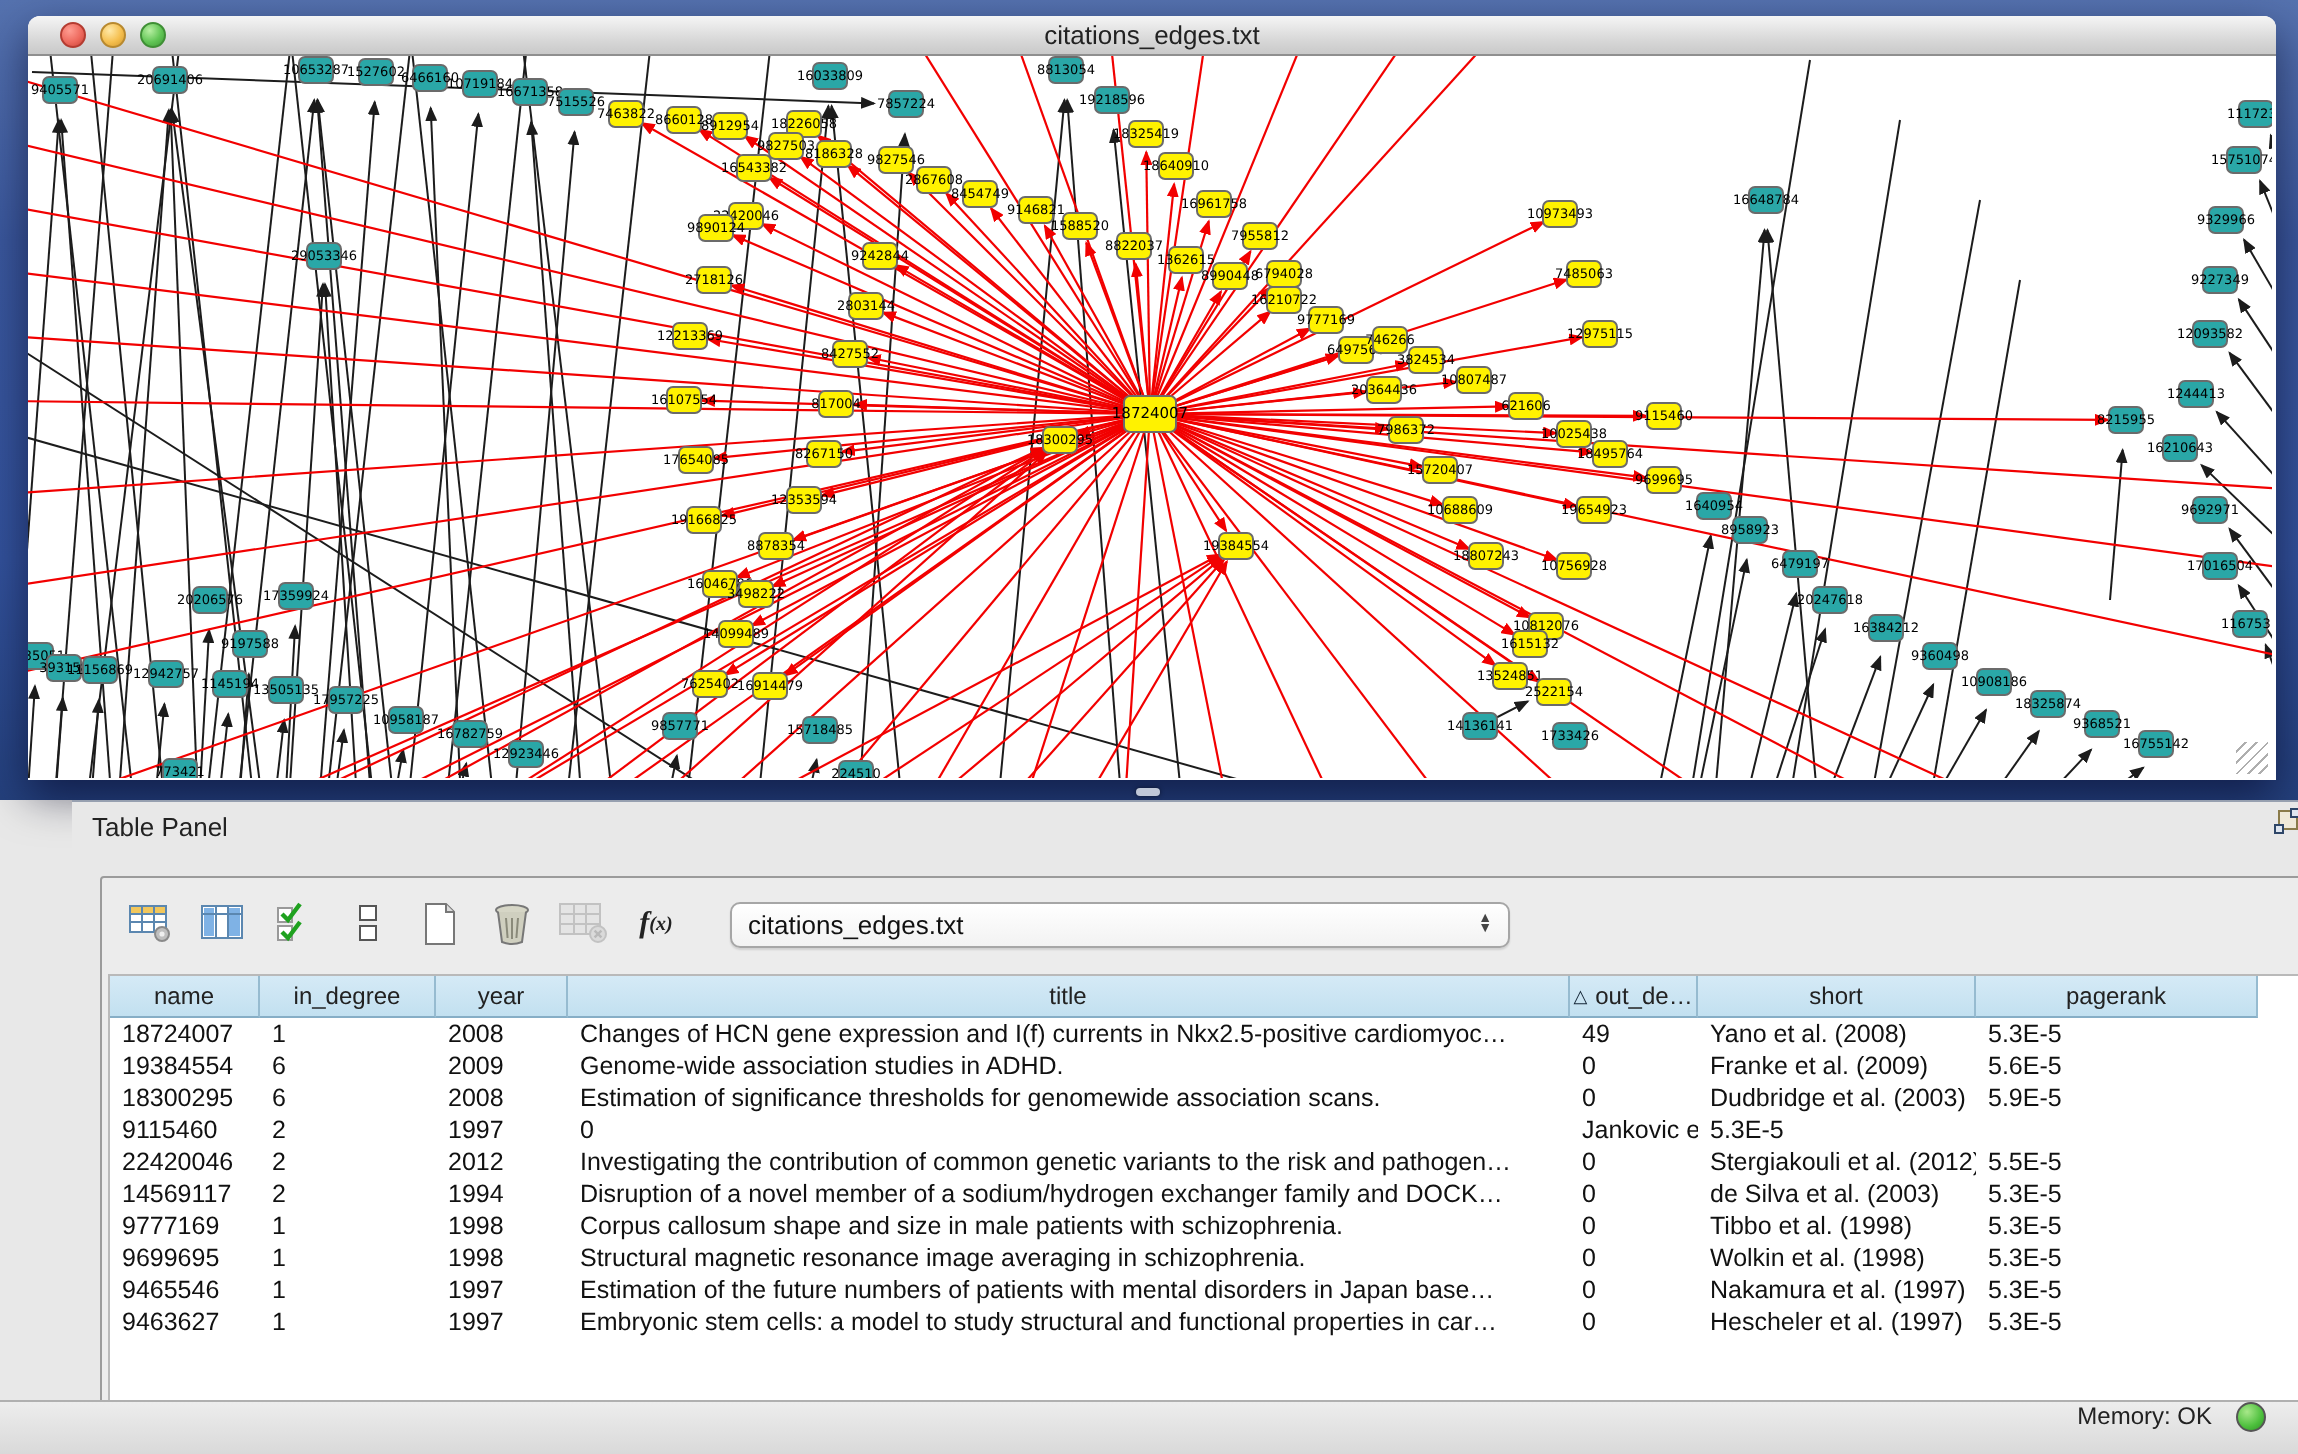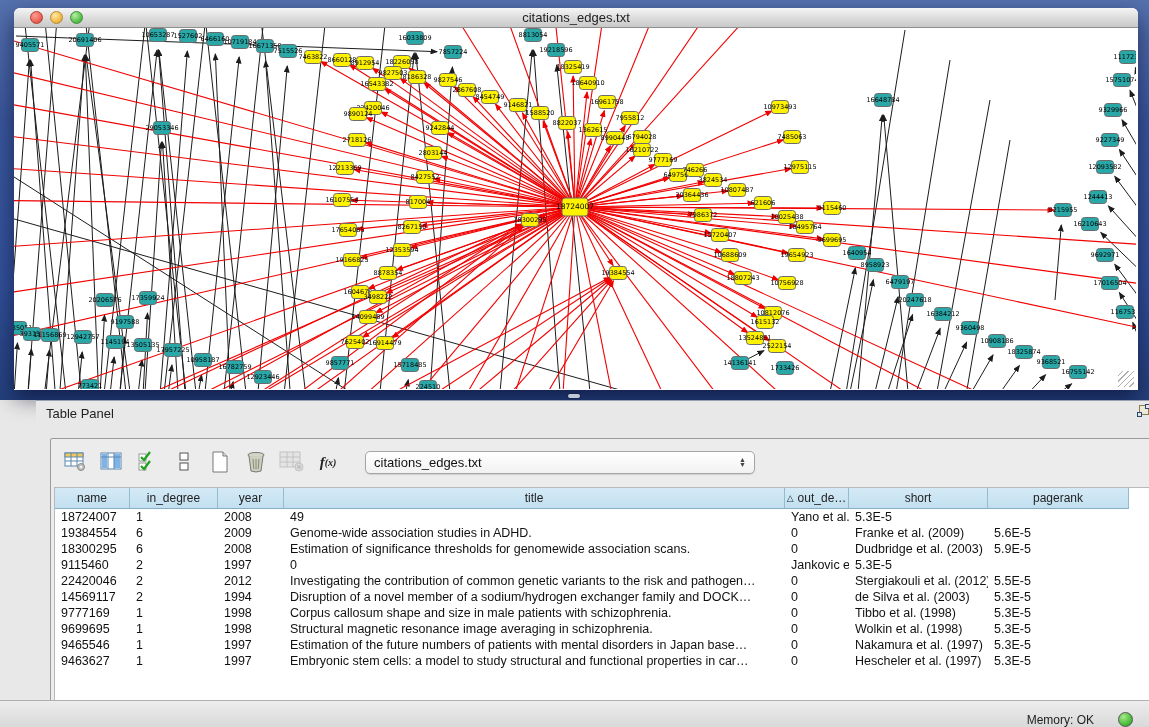--- a/index.html
+++ b/index.html
@@ -61,21 +61,21 @@
     font-size:12px; color:#222; display:flex; align-items:center; justify-content:center; gap:4px; overflow:hidden; white-space:nowrap;}
   .th .sort { font-size:9px; color:#123; }
   .tbody { position:relative; }
   .tr { display:grid; grid-template-columns:75px 88px 66px 501px 64px 139px 141px; height:16px; }
   .td { font-size:12.5px; color:#111; line-height:16px; padding-left:6px; overflow:hidden; white-space:nowrap; }
   .vscroll { position:absolute; right:4px; top:23px; width:17px; height:534px; background:linear-gradient(90deg,#fbfbfb,#f0f0f0); border-radius:8px; }
   .vthumb { position:absolute; left:2px; top:2px; width:13px; height:20px; background:linear-gradient(90deg,#c9c9c9,#b5b5b5); border-radius:7px; }
 
   .statusbar { position:absolute; left:0; top:700px; width:1149px; height:27px;
     background:linear-gradient(180deg,#ededed,#d9d9d9); border-top:1px solid #b0b0b0;
-    display:flex; align-items:flex-end; justify-content:flex-end; padding-right:16px; gap:24px; }
+    display:flex; align-items:flex-start; justify-content:flex-end; padding-right:16px; gap:12px; }
   .mem-label { font-size:12px; color:#222; }
   .mem-dot { width:15px; height:15px; border-radius:50%;
     background:radial-gradient(circle at 35% 30%, #a8e88a,#4cbf3c 60%,#2f8f28); border:1px solid #555; }
 </style>
 </head>
 <body>
 
 <div class="screen">
 
   <div class="graph-desktop">
@@ -900,20 +900,21 @@
               </div>
             <div class="th">
                 <span>pagerank</span>
               </div>
           </div>
           <div class="tbody" id="table-body">
               <div class="tr">
                 <div class="td">18724007</div>
                 <div class="td">1</div>
                 <div class="td">2008</div>
+                <div class="td">Changes of HCN gene expression and I(f) currents in Nkx2.5-positive cardiomyoc…</div>
                 <div class="td">49</div>
                 <div class="td">Yano et al. (2008)</div>
                 <div class="td">5.3E-5</div>
               </div>
               <div class="tr">
                 <div class="td">19384554</div>
                 <div class="td">6</div>
                 <div class="td">2009</div>
                 <div class="td">Genome-wide association studies in ADHD.</div>
                 <div class="td">0</div>

